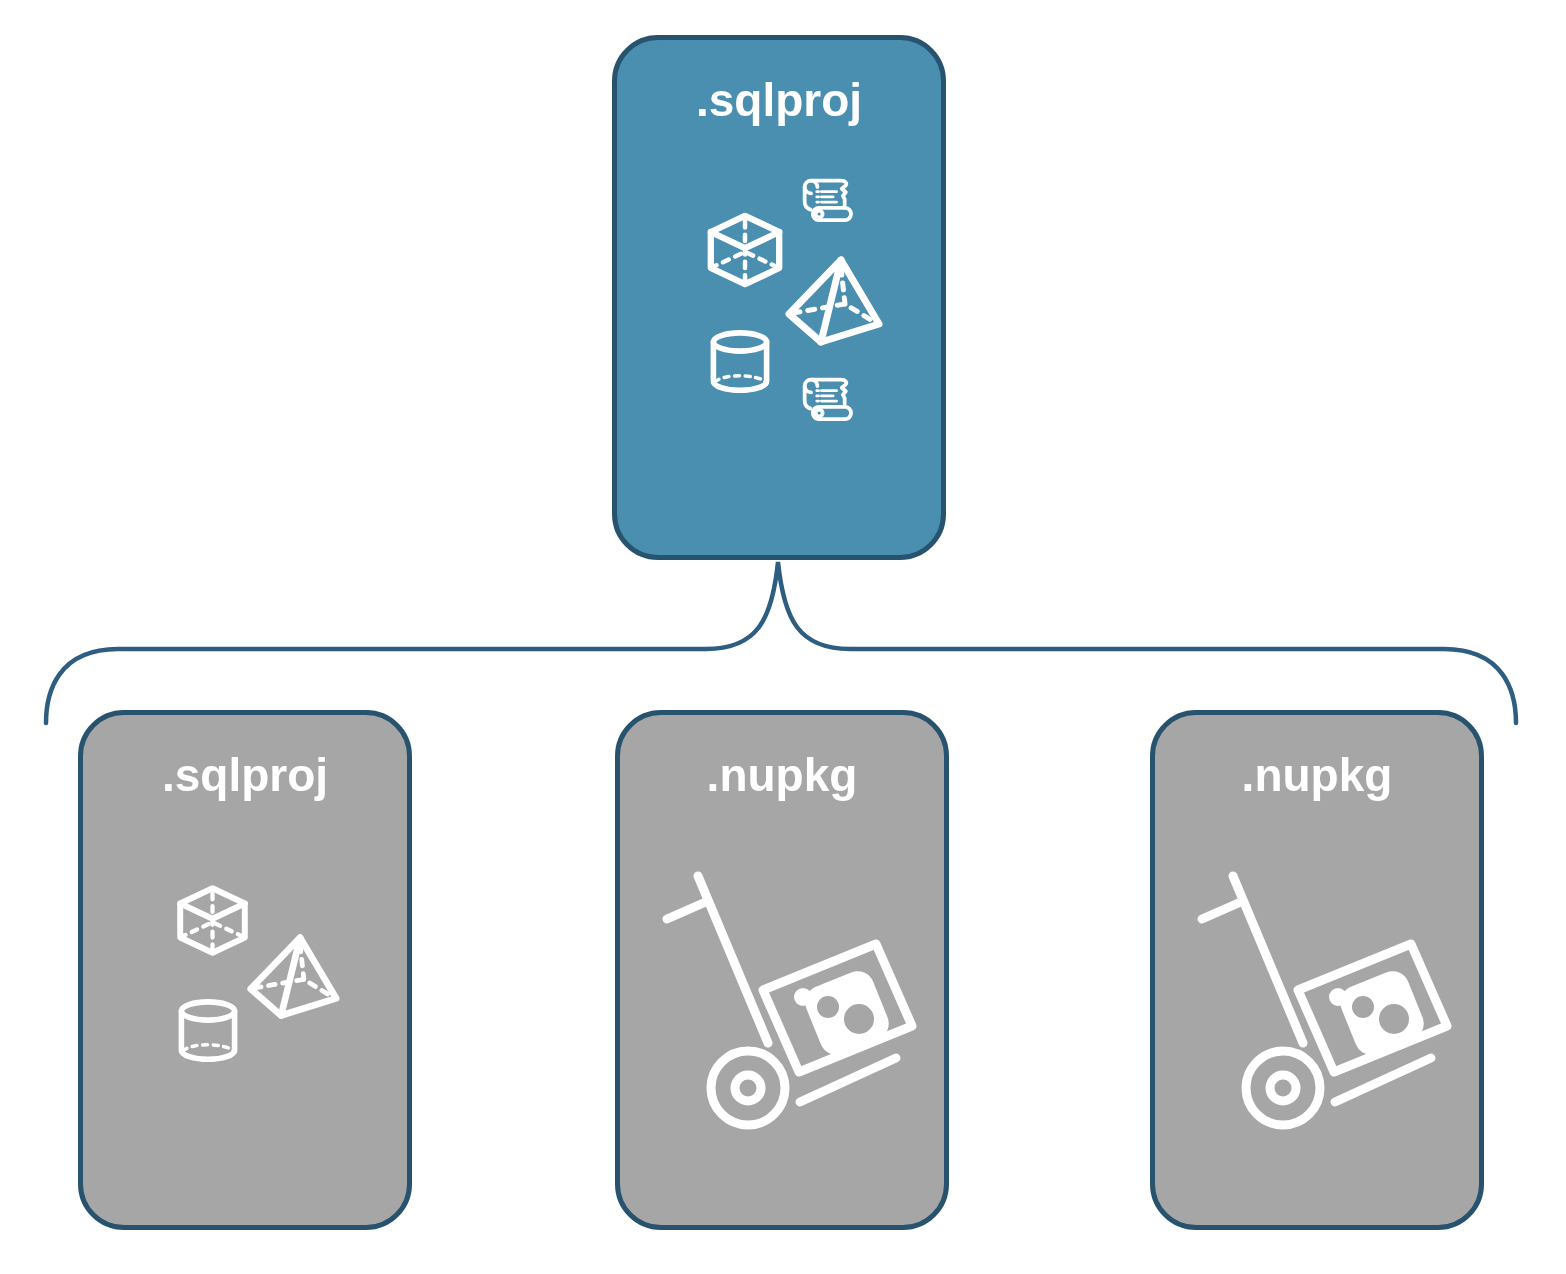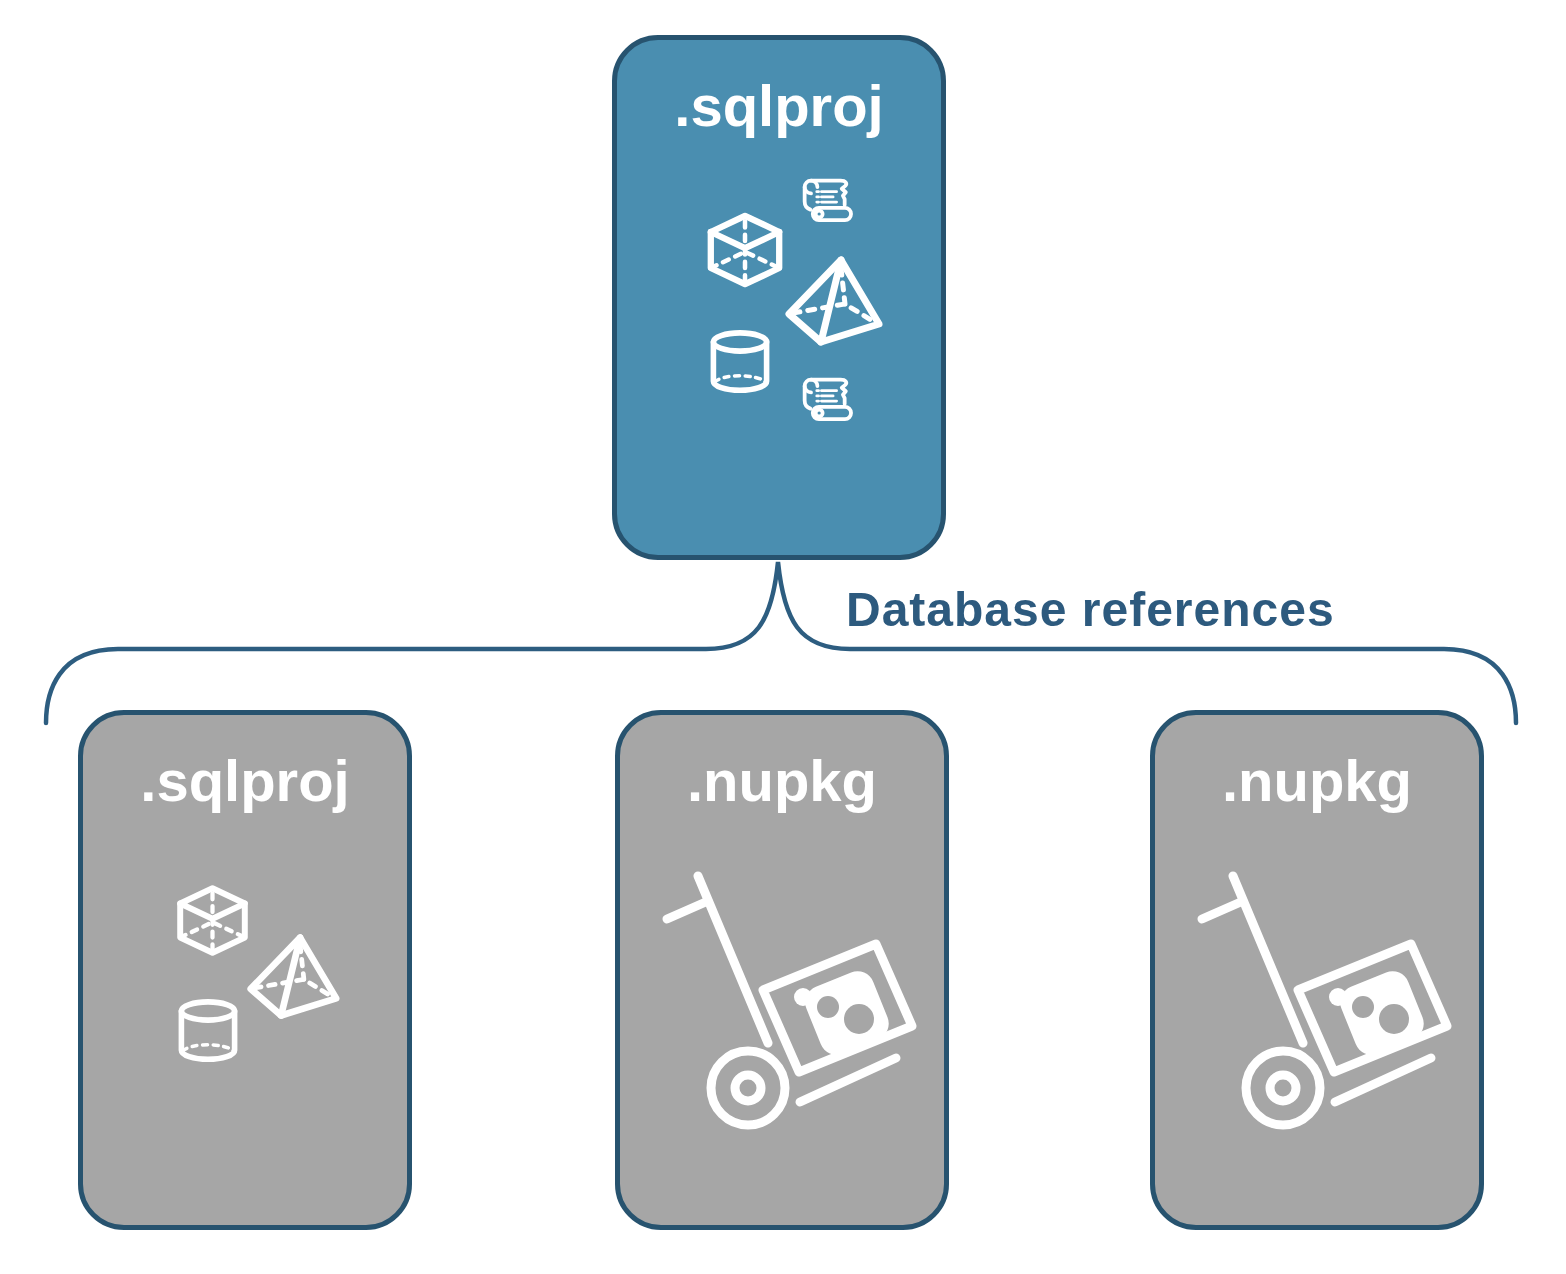--- a/index.html
+++ b/index.html
@@ -38,21 +38,21 @@
     height: 520px;
     box-sizing: border-box;
     border: 5px solid #27536f;
     border-radius: 46px;
   }
   .card.root { background: #4a8eb0; height: 525px; }
   .card.child { background: #a6a6a6; }
   .card-title {
     margin-top: 36px;
     text-align: center;
-    font-size: 58px;
+    font-size: 46px;
     font-weight: 700;
     color: #ffffff;
     line-height: 1.05;
   }
   .icons-sql {
     position: absolute;
     left: 0; top: 120px;
     width: 334px; height: 400px;
   }
   .icons-nupkg {
@@ -112,21 +112,20 @@
         <line class="d9" x1="140" y1="247" x2="236" y2="203"></line>
       </g>
     </defs>
   </svg>
 
   <svg class="brace-svg" viewBox="0 0 1566 1274">
     <path d="M46 723 C46 692 58 649 118 649 L706 649 C757 649 772 620 778 562
              C784 620 799 649 850 649 L1444 649 C1504 649 1516 692 1516 723" fill="none" stroke="#2d5d80" stroke-width="4.5" stroke-linecap="round"></path>
   </svg>
 
-  <div class="ref-label">Database references</div>
 
   <div class="card root" style="left:612px; top:35px;">
     <div class="card-title">.sqlproj</div>
     <svg class="icons-sql" viewBox="0 0 334 400">
       <use href="#icon-cube" transform="translate(83,45)   scale(0.90)"></use>
       <use href="#icon-scroll" transform="translate(183,16)  scale(0.58)"></use>
       <use href="#icon-pyramid" transform="translate(166,92)  scale(1.00)"></use>
       <use href="#icon-cylinder" transform="translate(88,168)  scale(0.70)"></use>
       <use href="#icon-scroll" transform="translate(183,215) scale(0.58)"></use>
     </svg>

